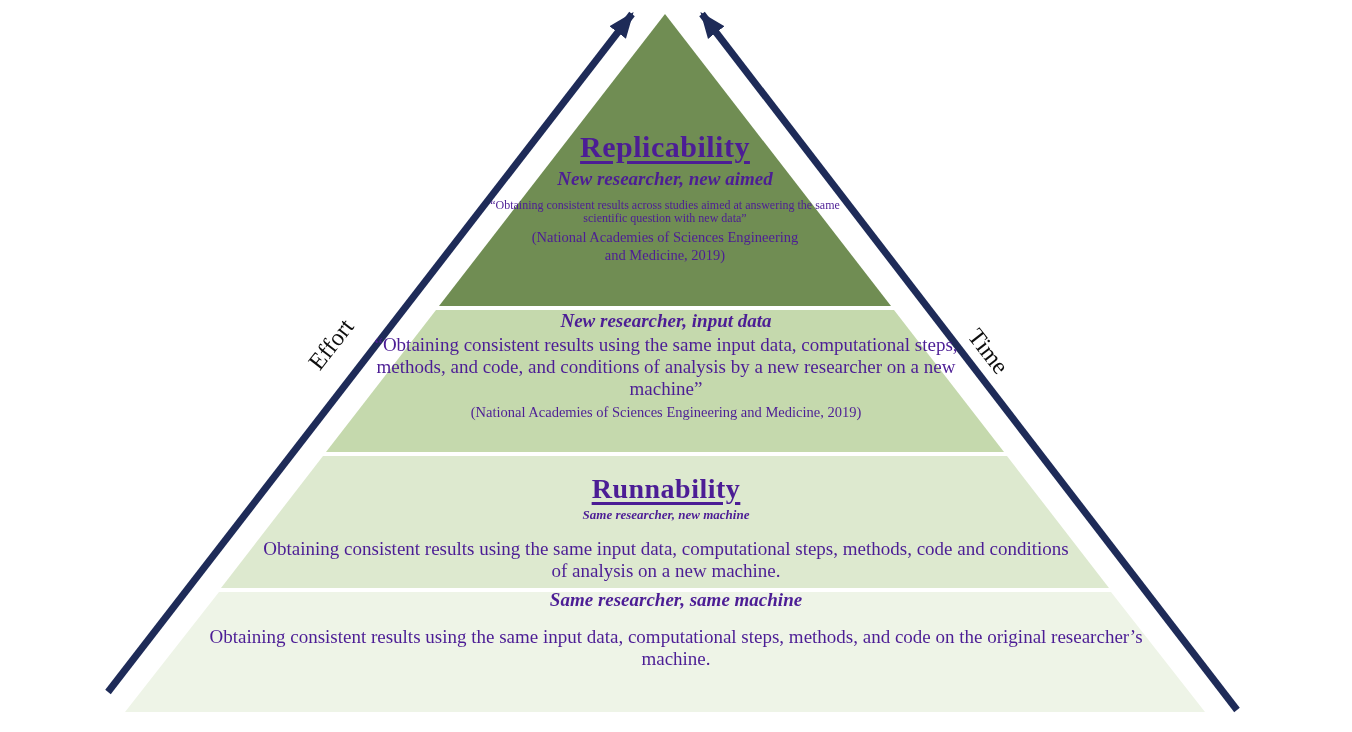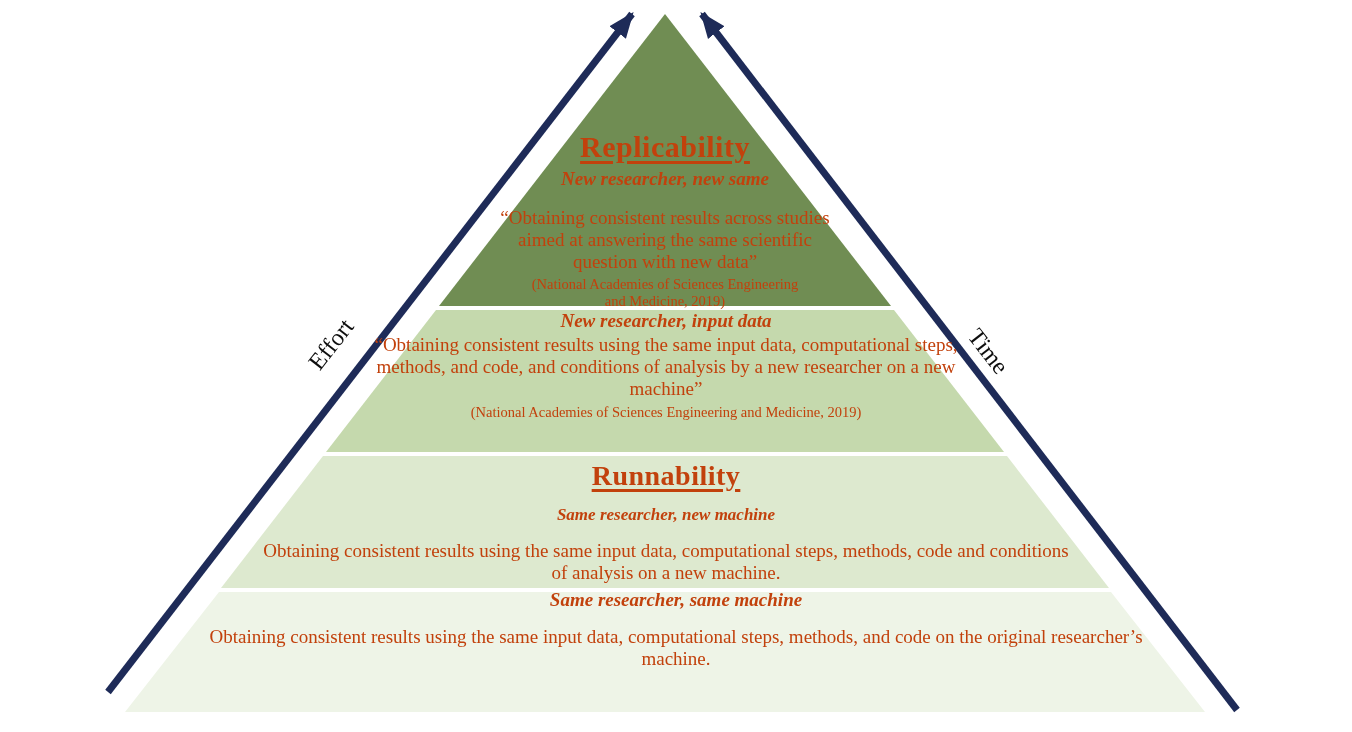--- a/index.html
+++ b/index.html
@@ -17,52 +17,52 @@
     color: #111111;
   }
   .shapes {
     position: absolute;
     left: 0;
     top: 0;
   }
   .lvl {
     position: absolute;
     text-align: center;
-    color: #c2410c;
+    color: #4c1d95;
   }
   .title {
     font-weight: bold;
     text-decoration: underline;
     text-underline-offset: 4px;
     text-decoration-thickness: 2.5px;
     line-height: 1.15;
     letter-spacing: 0.5px;
   }
   .subtitle {
     font-weight: bold;
     font-style: italic;
   }
   .desc { line-height: 1.16; }
   .cite { line-height: 1.2; }
 
   #lvl1 { left: 424px; top: 130px; width: 482px; }
   #lvl1 .title { font-size: 30px; }
   #lvl1 .subtitle { font-size: 19px; margin-top: 3px; }
-  #lvl1 .desc { font-size: 19px; width: 362px; margin: 17px auto 0; }
+  #lvl1 .desc { font-size: 12px; width: 362px; margin: 9px auto 0; }
   #lvl1 .cite { font-size: 14.5px; width: 270px; margin: 3px auto 0; }
 
   #lvl2 { left: 346px; top: 308px; width: 640px; }
   #lvl2 .title { font-size: 30px; }
   #lvl2 .subtitle { font-size: 19px; margin-top: 2px; }
   #lvl2 .desc { font-size: 19px; width: 610px; margin: 2px auto 0; text-align: center; }
   #lvl2 .cite { font-size: 14.5px; margin-top: 4px; }
 
-  #lvl3 { left: 262px; top: 460px; width: 808px; }
+  #lvl3 { left: 262px; top: 473px; width: 808px; }
   #lvl3 .title { font-size: 28px; }
-  #lvl3 .subtitle { font-size: 17px; margin-top: 13px; }
+  #lvl3 .subtitle { font-size: 13px; margin-top: 2px; }
   #lvl3 .desc { font-size: 19px; margin-top: 15px; }
 
   #lvl4 { left: 180px; top: 588px; width: 992px; }
   #lvl4 .title { font-size: 28px; }
   #lvl4 .subtitle { font-size: 19px; margin-top: 1px; text-align: center; }
   #lvl4 .desc { font-size: 19px; margin-top: 15px; }
 
   .axis-label {
     position: absolute;
     font-size: 24px;
@@ -91,21 +91,21 @@
 
     <line x1="108" y1="692" x2="632" y2="14" stroke-width="7" marker-end="url(#arrowhead)" stroke="#1e2b58"></line>
     <line x1="1237" y1="710" x2="702" y2="14" stroke-width="7" marker-end="url(#arrowhead)" stroke="#1e2b58"></line>
   </svg>
 
   <div class="axis-label" id="effort-label">Effort</div>
   <div class="axis-label" id="time-label">Time</div>
 
   <div class="lvl" id="lvl1">
     <div class="title">Replicability</div>
-    <div class="subtitle">New researcher, new same</div>
+    <div class="subtitle">New researcher, new aimed</div>
     <div class="desc">“Obtaining consistent results across studies aimed at answering the same scientific question with new data”</div>
     <div class="cite">(National Academies of Sciences Engineering and Medicine, 2019)</div>
   </div>
 
   <div class="lvl" id="lvl2">
     <div class="subtitle">New researcher, input data</div>
     <div class="desc">“Obtaining consistent results using the same input data, computational steps, methods, and code, and conditions of analysis by a new researcher on a new machine”</div>
     <div class="cite">(National Academies of Sciences Engineering and Medicine, 2019)</div>
   </div>
 

